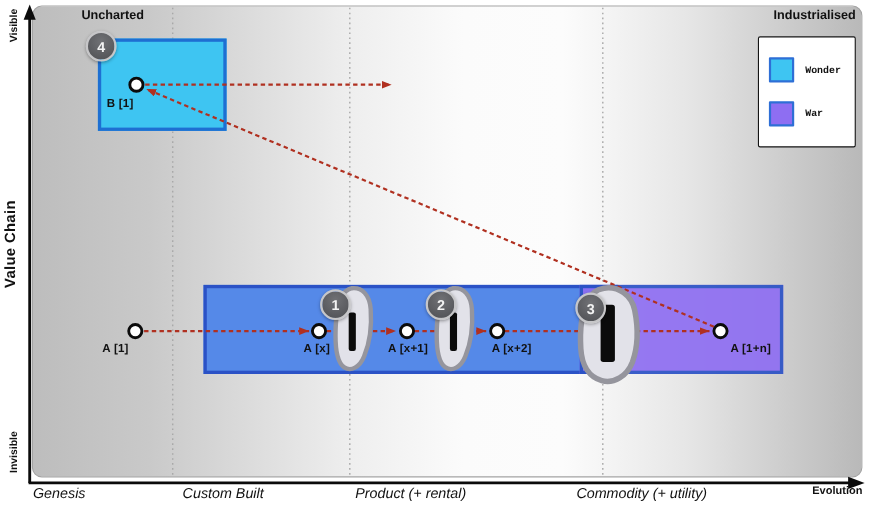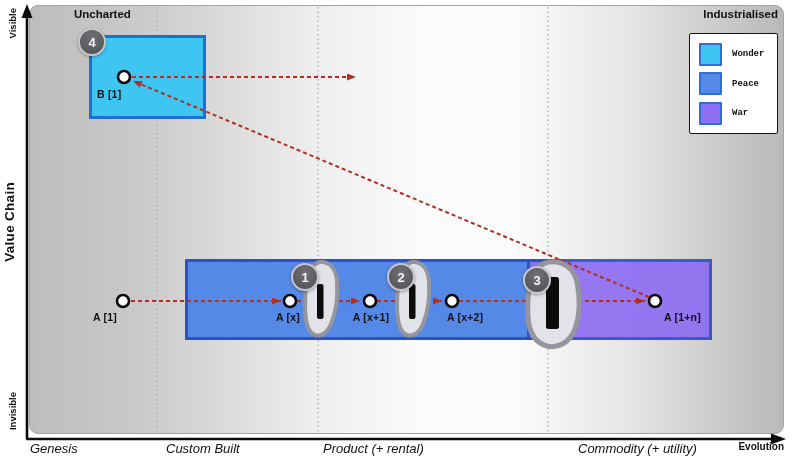--- a/index.html
+++ b/index.html
@@ -24,21 +24,21 @@
   #uncharted-label{left:33px;top:8px;padding-left:41px;}
   #industrialised-label{left:678px;top:8px;width:100px;text-align:right;}
   .vtext{writing-mode:vertical-rl;transform:rotate(180deg);}
   #y-top-label,#y-bottom-label{font-size:9.5px;font-weight:bold;left:7px;}
   #y-top-label{top:8px;}
   #y-bottom-label{top:392px;}
   #y-axis-title{left:2px;top:182px;font-weight:bold;font-size:13.5px;letter-spacing:.3px;}
   #x-axis-title{left:714px;top:441px;width:70px;text-align:right;font-weight:bold;font-size:10px;}
   .stage-lbl{top:441px;font-style:italic;font-size:13px;}
   #stage-genesis{left:30px;} #stage-custom{left:166px;}
-  #stage-product{left:323px;} #stage-commodity{left:578px;}
+  #stage-product{left:323px;} #stage-commodity{left:524px;}
   .nlabel{font-weight:bold;font-size:10.5px;z-index:6;letter-spacing:.2px;}
   #label-b1{left:97px;top:88px;}   #label-a1{left:88px;top:311px;width:34px;text-align:center;}
   #label-ax{left:266px;top:311px;width:44px;text-align:center;}
   #label-ax1{left:348px;top:311px;width:46px;text-align:center;}
   #label-ax2{left:447px;top:311px;} #label-a1n{left:649px;top:311px;margin-left:15px;}
   
   .badge{width:24px;height:24px;border-radius:50%;z-index:5;
     background:radial-gradient(circle at 50% 32%,#707175,#4e4f53);
     border:2px solid #c6c6c8;box-shadow:0 1px 3px rgba(0,0,0,.35);
     color:#f3f3f3;font-weight:bold;font-size:13px;
@@ -138,20 +138,16 @@
 <div id="label-ax1" class="abs nlabel">A [x+1]</div>
 <div id="label-ax2" class="abs nlabel">A [x+2]</div>
 <div id="label-a1n" class="abs nlabel">A [1+n]</div>
 
 <div id="legend" class="abs">
   <div class="legend-row">
     <div class="swatch" style="background-color: rgb(62, 197, 242);"></div>
     <span class="legend-label">Wonder</span>
   </div>
   <div class="legend-row">
-    <div class="swatch" style="background-color: rgb(85, 137, 232);"></div>
-    <span class="legend-label">Peace</span>
-  </div>
-  <div class="legend-row">
     <div class="swatch" style="background-color: rgb(142, 110, 242);"></div>
     <span class="legend-label">War</span>
   </div>
 </div>
 
 </body></html>

